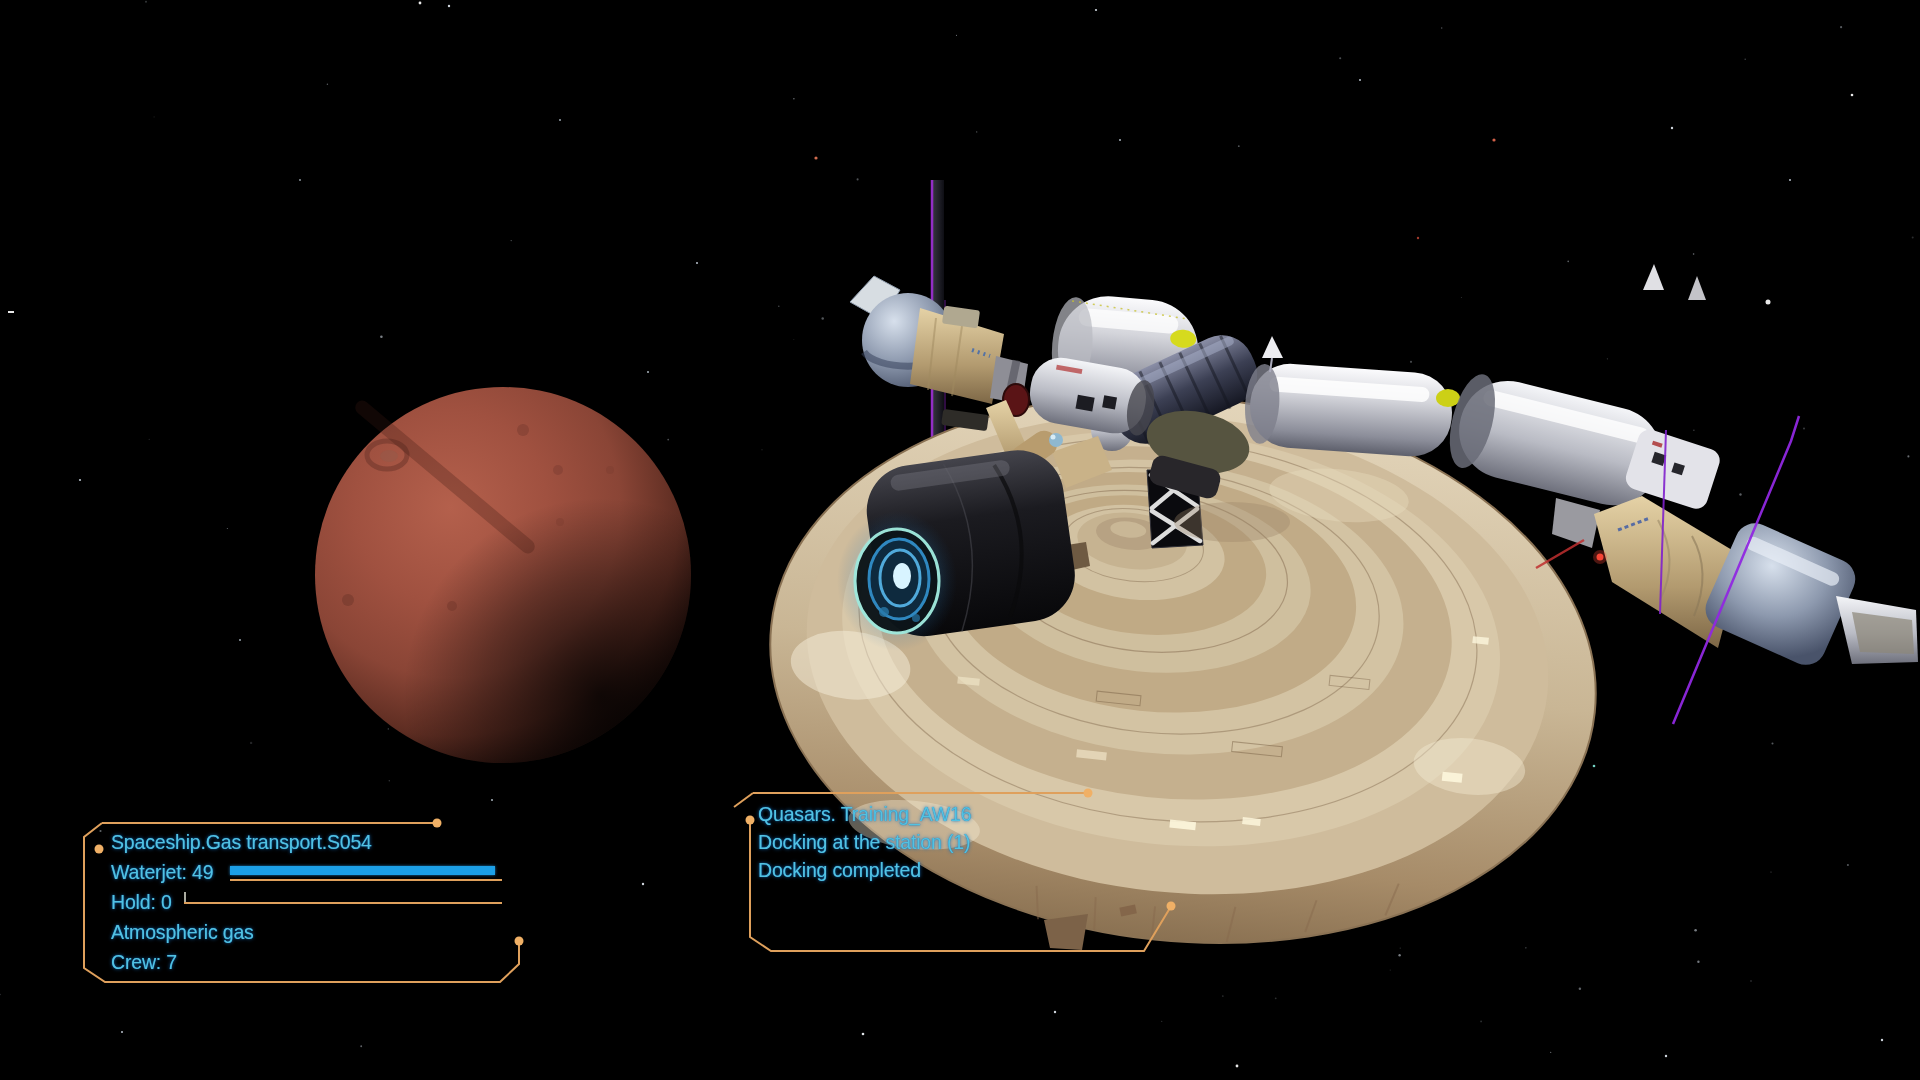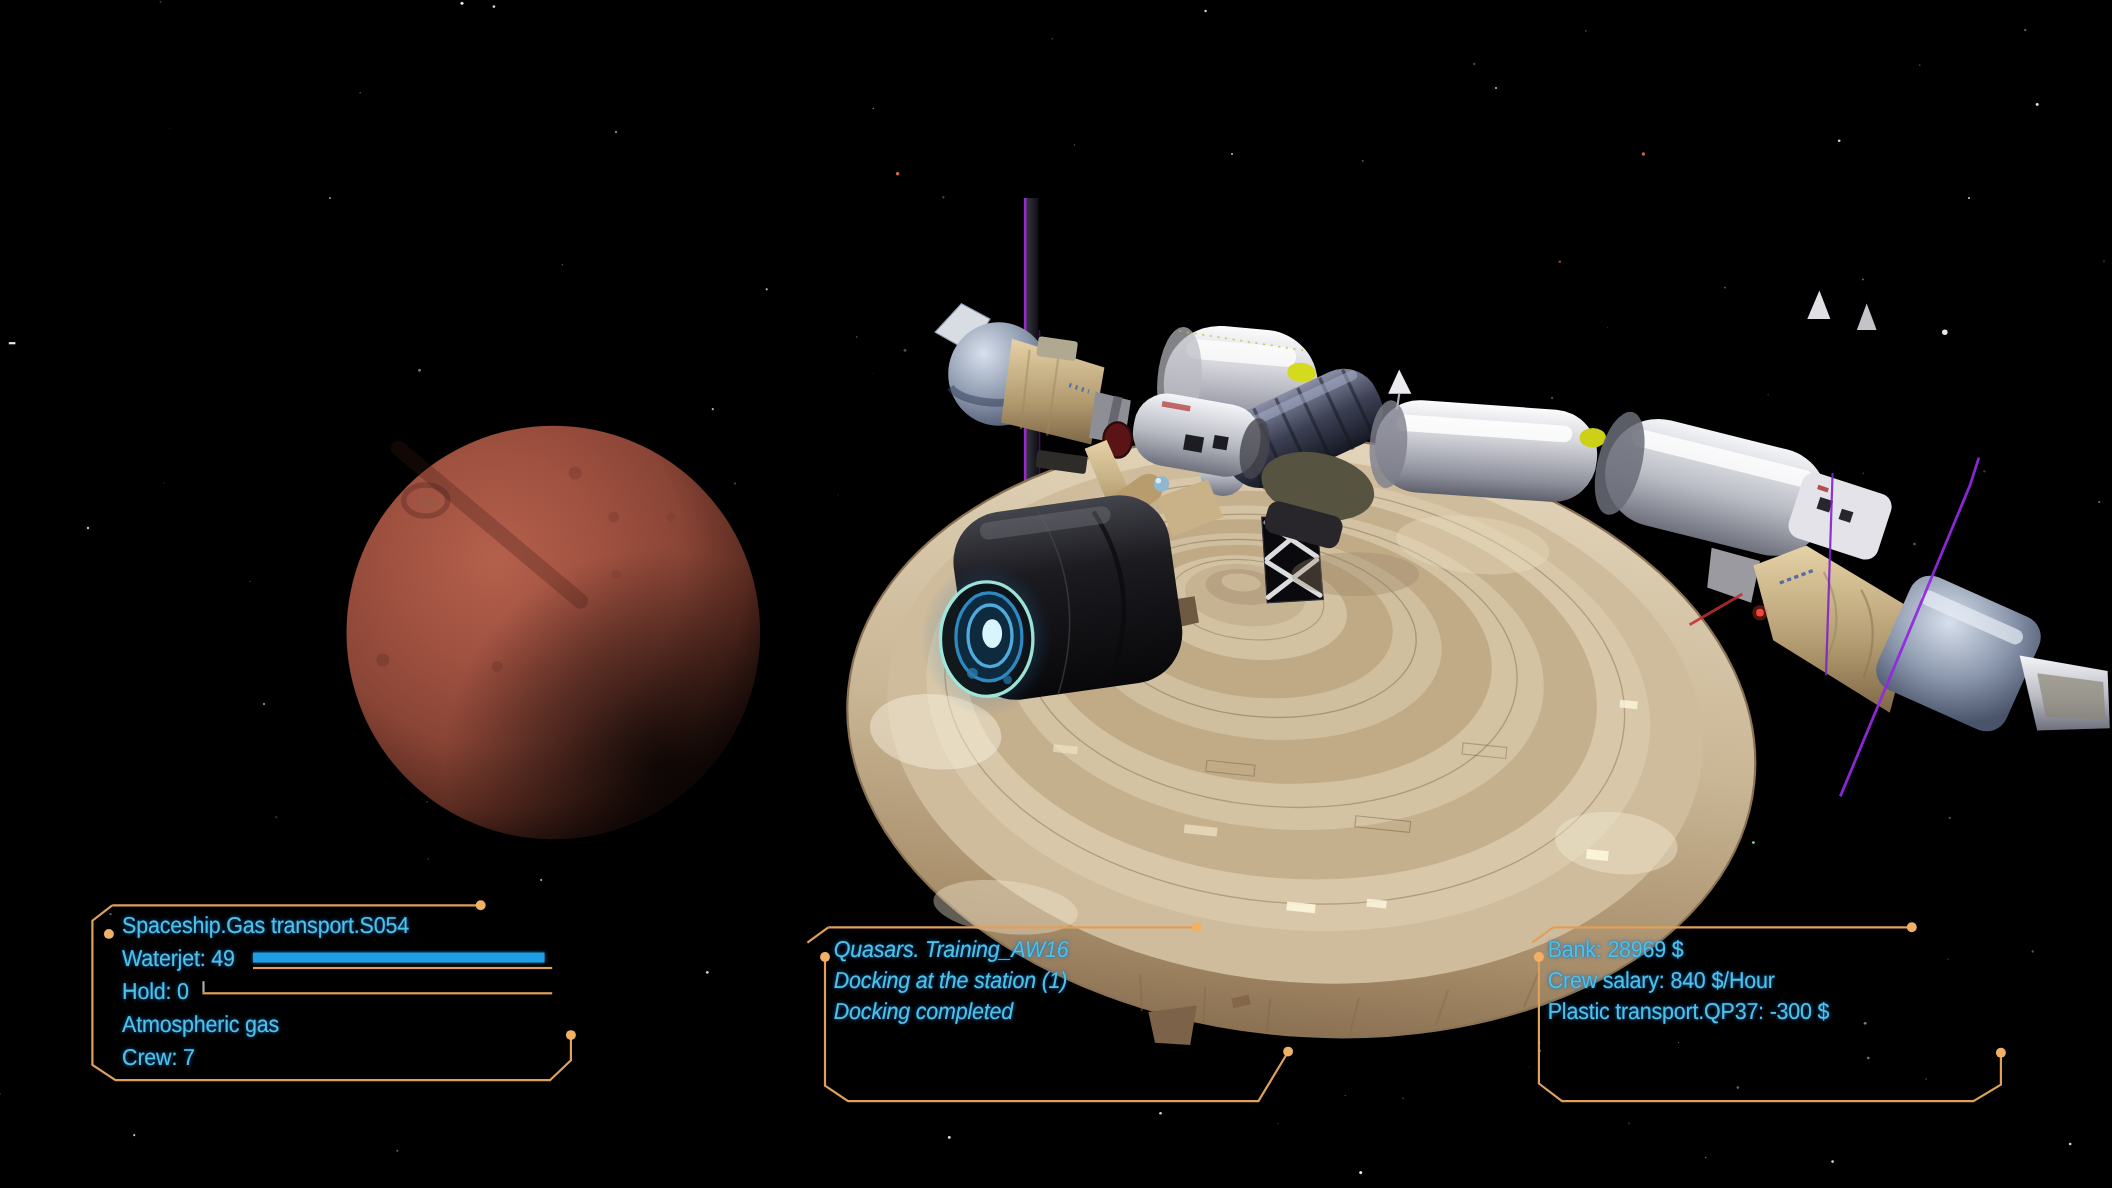--- a/index.html
+++ b/index.html
@@ -415,41 +415,28 @@
     <div class="fill" style="width: 0%;"></div>
   </div>
   <div class="underline" style="left:101px;top:80px;width:318px;"></div>
   <div class="hud-text" style="left:28px;top:98px;">Atmospheric gas</div>
   <div class="hud-text" style="left:28px;top:128px;">
     <span>Crew:</span>
     <span>7</span>
   </div>
 </div>
 
-<div class="hud" style="left:733px;top:842px;width:440px;height:161px;position:absolute;font-style:italic;">
+<div class="hud" style="left:733px;top:792px;width:440px;height:161px;position:absolute;">
   <svg width="440" height="161">
     <polyline class="frame-path" points="20,1 355,1"></polyline>
     <polyline class="frame-path" points="20,1 1,15"></polyline>
     <polyline class="frame-path" points="17,31 17,145 38,159 411,159 437,116"></polyline>
     <circle class="frame-dot" cx="355" cy="1" r="4.5"></circle>
     <circle class="frame-dot" cx="17" cy="28" r="4.5"></circle>
     <circle class="frame-dot" cx="438" cy="114" r="4.5"></circle>
   </svg>
   <div class="hud-text" style="left:25px;top:10px;">Quasars. Training_AW16</div>
   <div class="hud-text" style="left:25px;top:38px;">Docking at the station (1)</div>
   <div class="hud-text" style="left:25px;top:66px;">Docking completed</div>
 </div>
 
-<div class="hud" style="left:1392px;top:842px;width:432px;height:161px;position:absolute;">
-  <svg width="432" height="161">
-    <polyline class="frame-path" points="20,1 346,1"></polyline>
-    <polyline class="frame-path" points="20,1 1,15"></polyline>
-    <polyline class="frame-path" points="7,31 7,143 28,159 402,159 427,144 427,118"></polyline>
-    <circle class="frame-dot" cx="346" cy="1" r="4.5"></circle>
-    <circle class="frame-dot" cx="7" cy="28" r="4.5"></circle>
-    <circle class="frame-dot" cx="427" cy="115" r="4.5"></circle>
-  </svg>
-  <div class="hud-text" style="left:15px;top:10px;">Bank: 28969 $</div>
-  <div class="hud-text" style="left:15px;top:38px;">Crew salary: 840 $/Hour</div>
-  <div class="hud-text" style="left:15px;top:66px;">Plastic transport.QP37: -300 $</div>
+
 </div>
 
-</div>
-
 </body></html>

